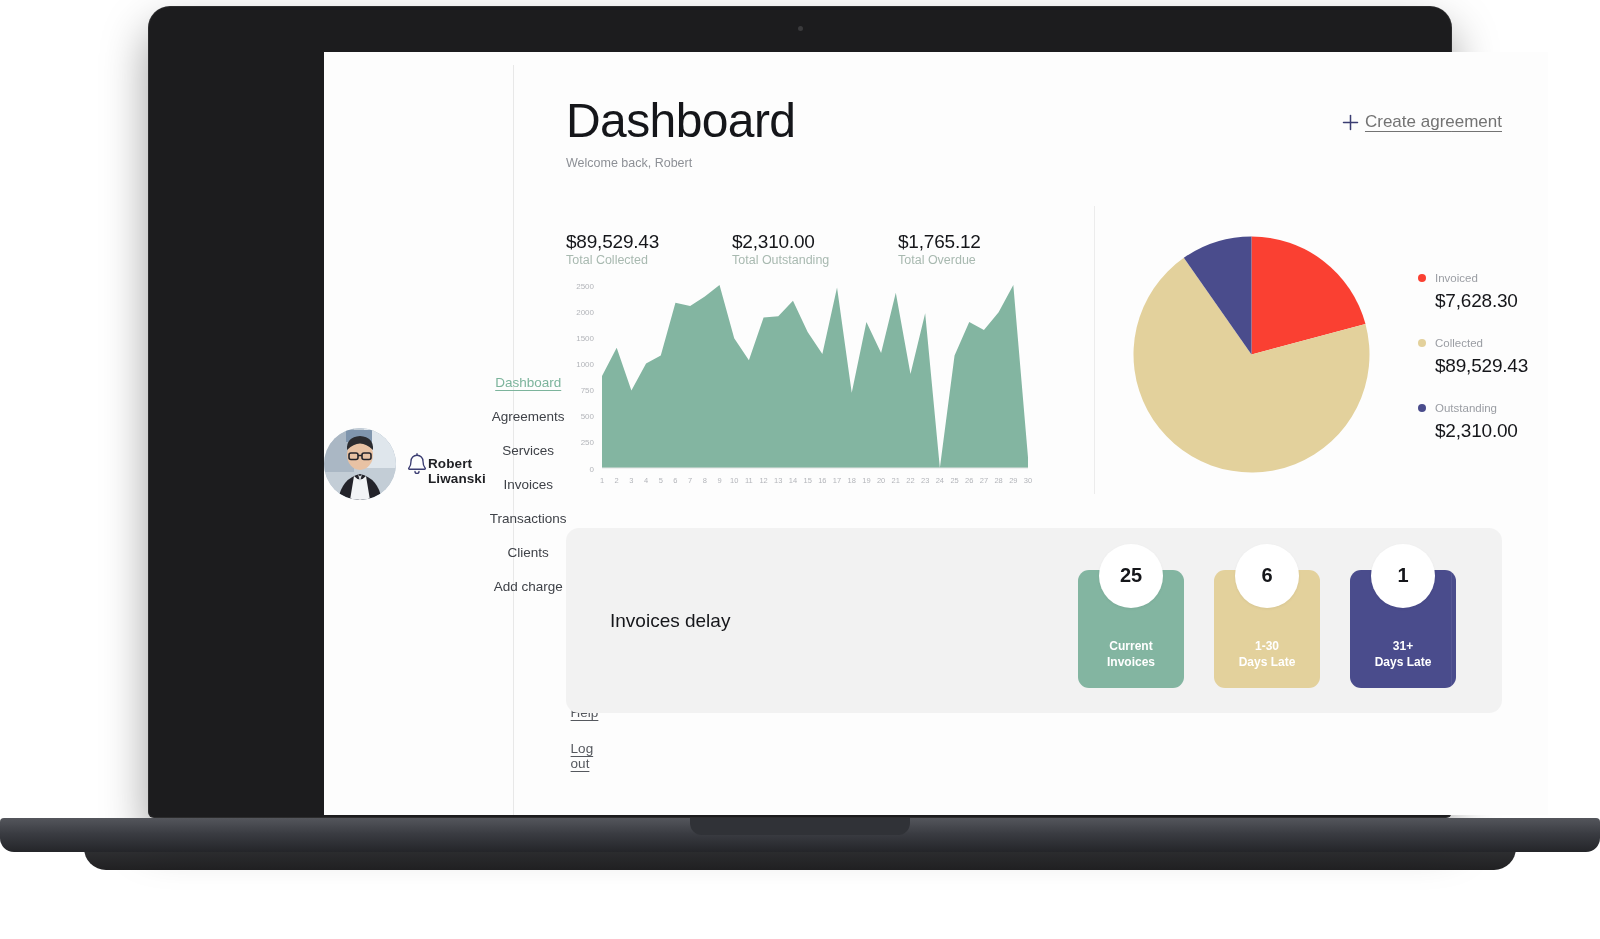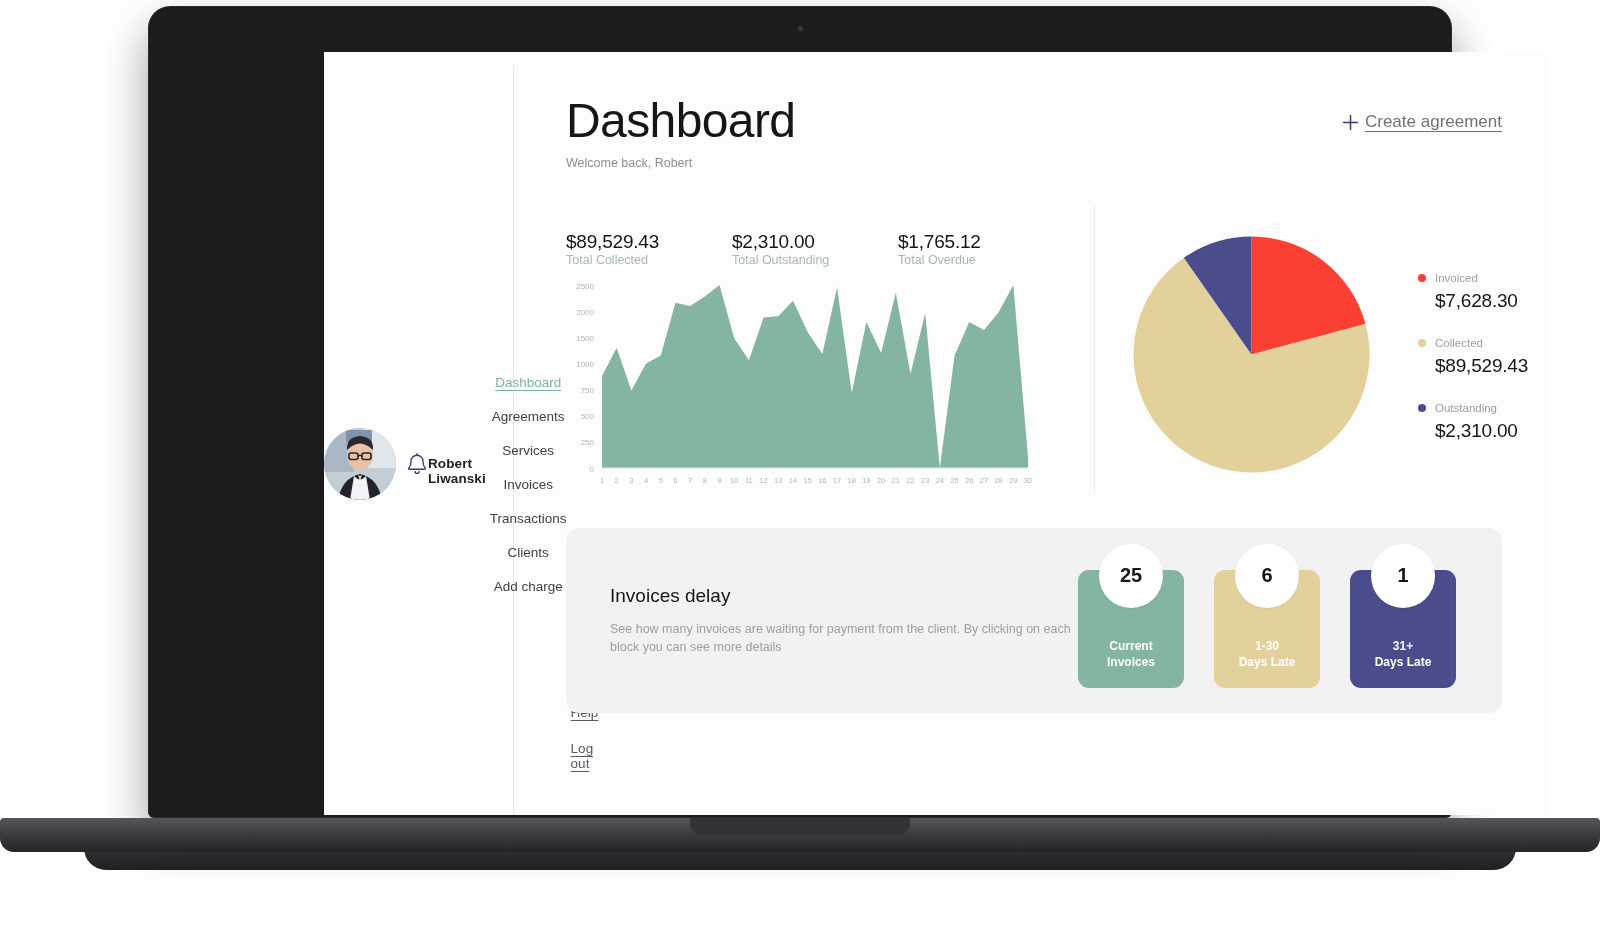--- a/index.html
+++ b/index.html
@@ -553,22 +553,20 @@
                     <div class="legend-value">$2,310.00</div>
                   </div>
                 </div>
               </div>
             </section>
           </div>
 
           <section class="delay">
             <div class="delay-text">
               <div class="delay-title">Invoices delay</div>
-              <div class="delay-sub">See how many invoices are waiting for payment from the client.
-By clicking on each block you can see more details</div>
             </div>
             <div class="delay-cards">
               <div class="delay-card" style="background:#83b5a1">
                 <div class="delay-bubble">25</div>
                 <div class="delay-card-label">Current
 Invoices</div>
               </div>
               <div class="delay-card" style="background:#e3d19c">
                 <div class="delay-bubble">6</div>
                 <div class="delay-card-label">1-30

